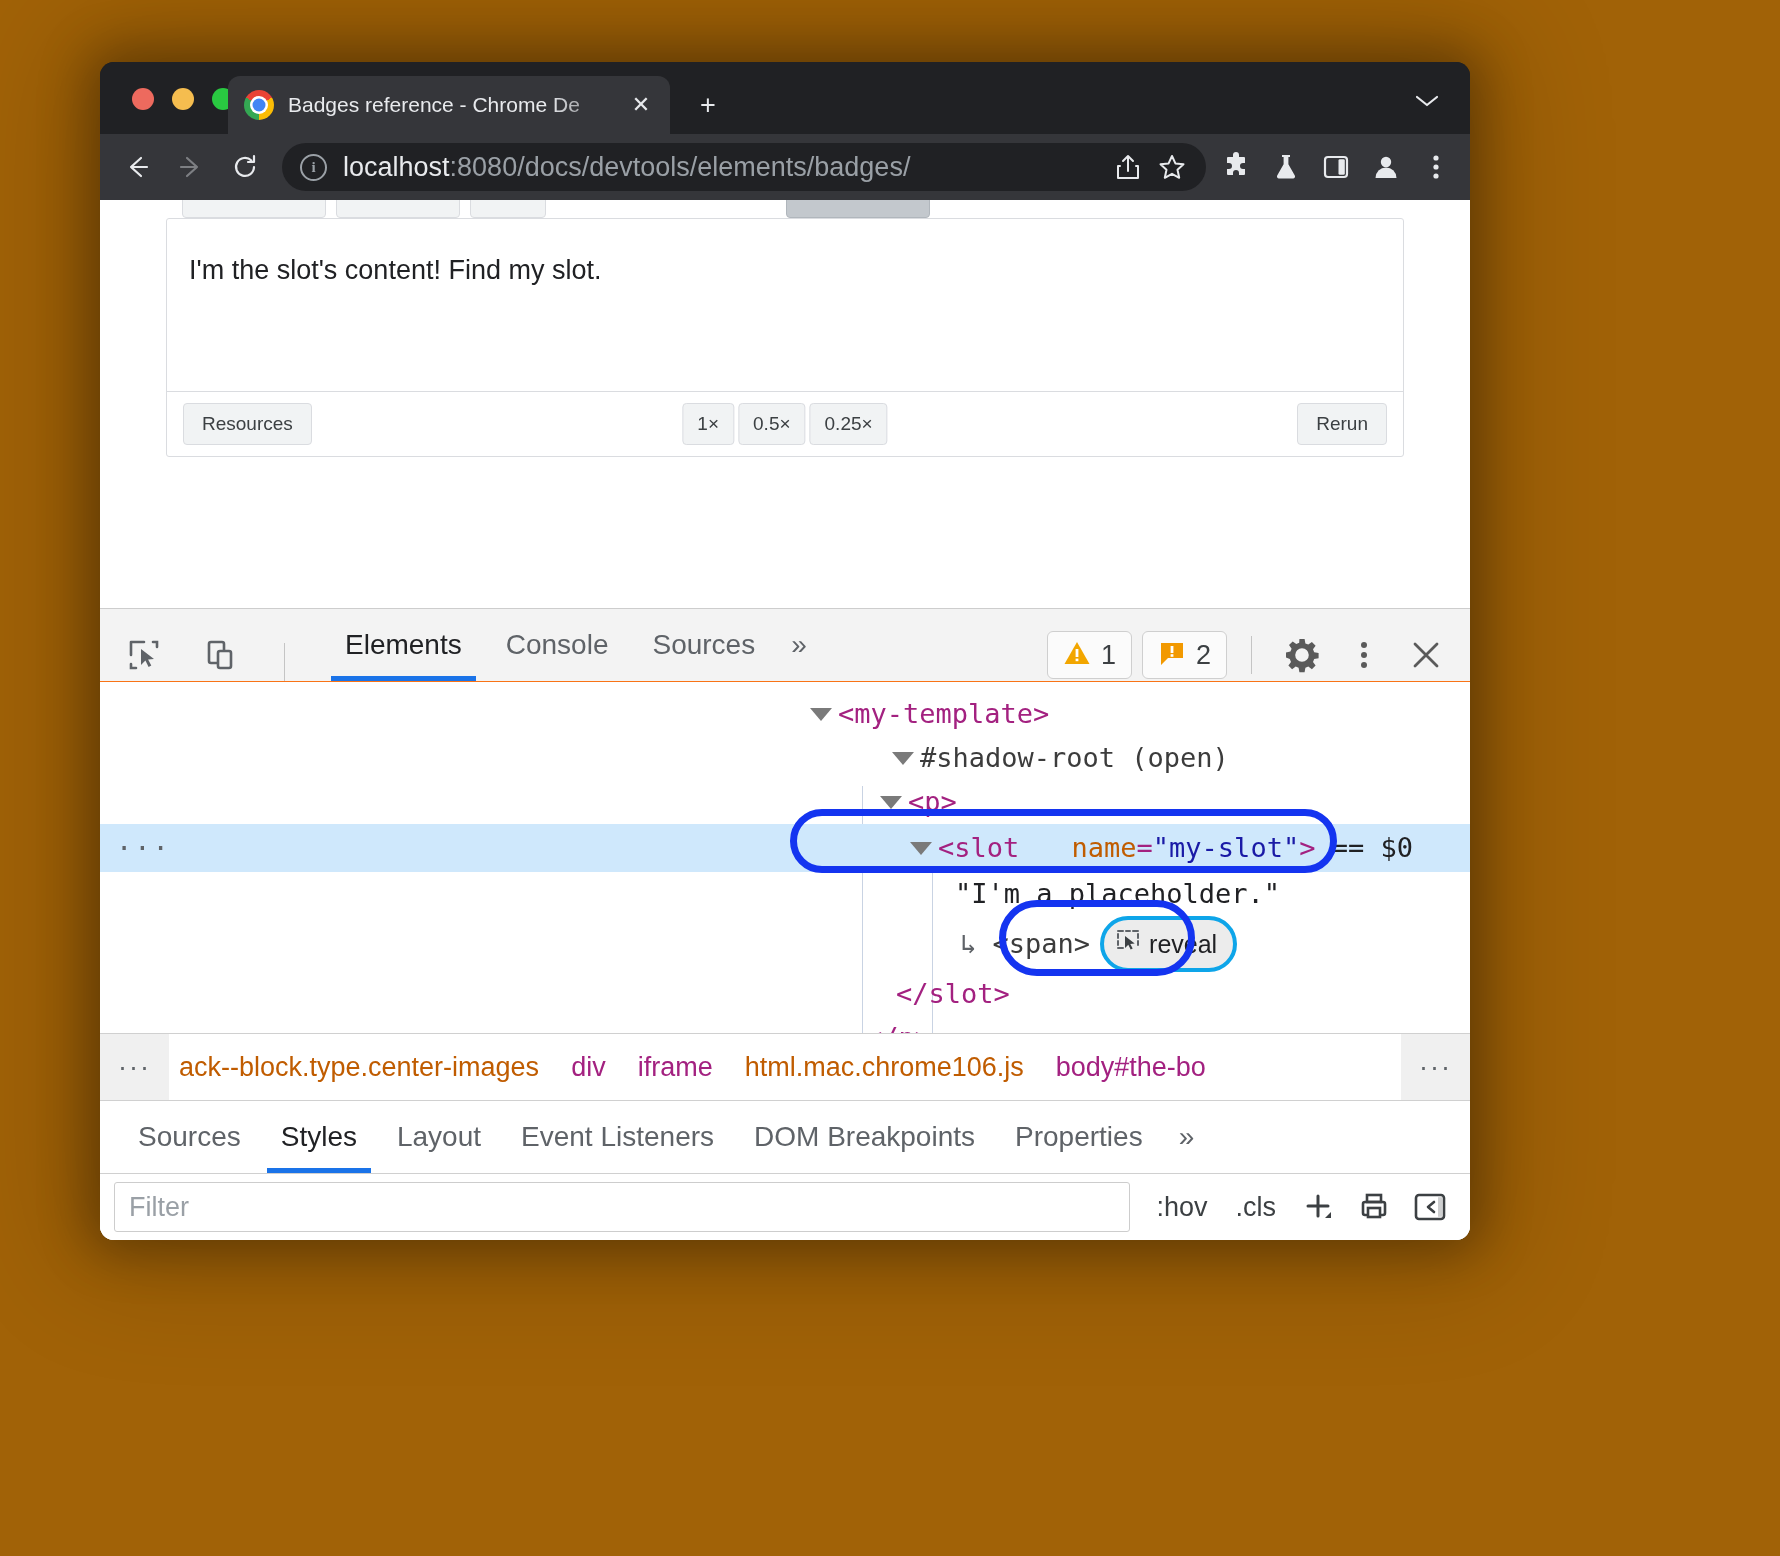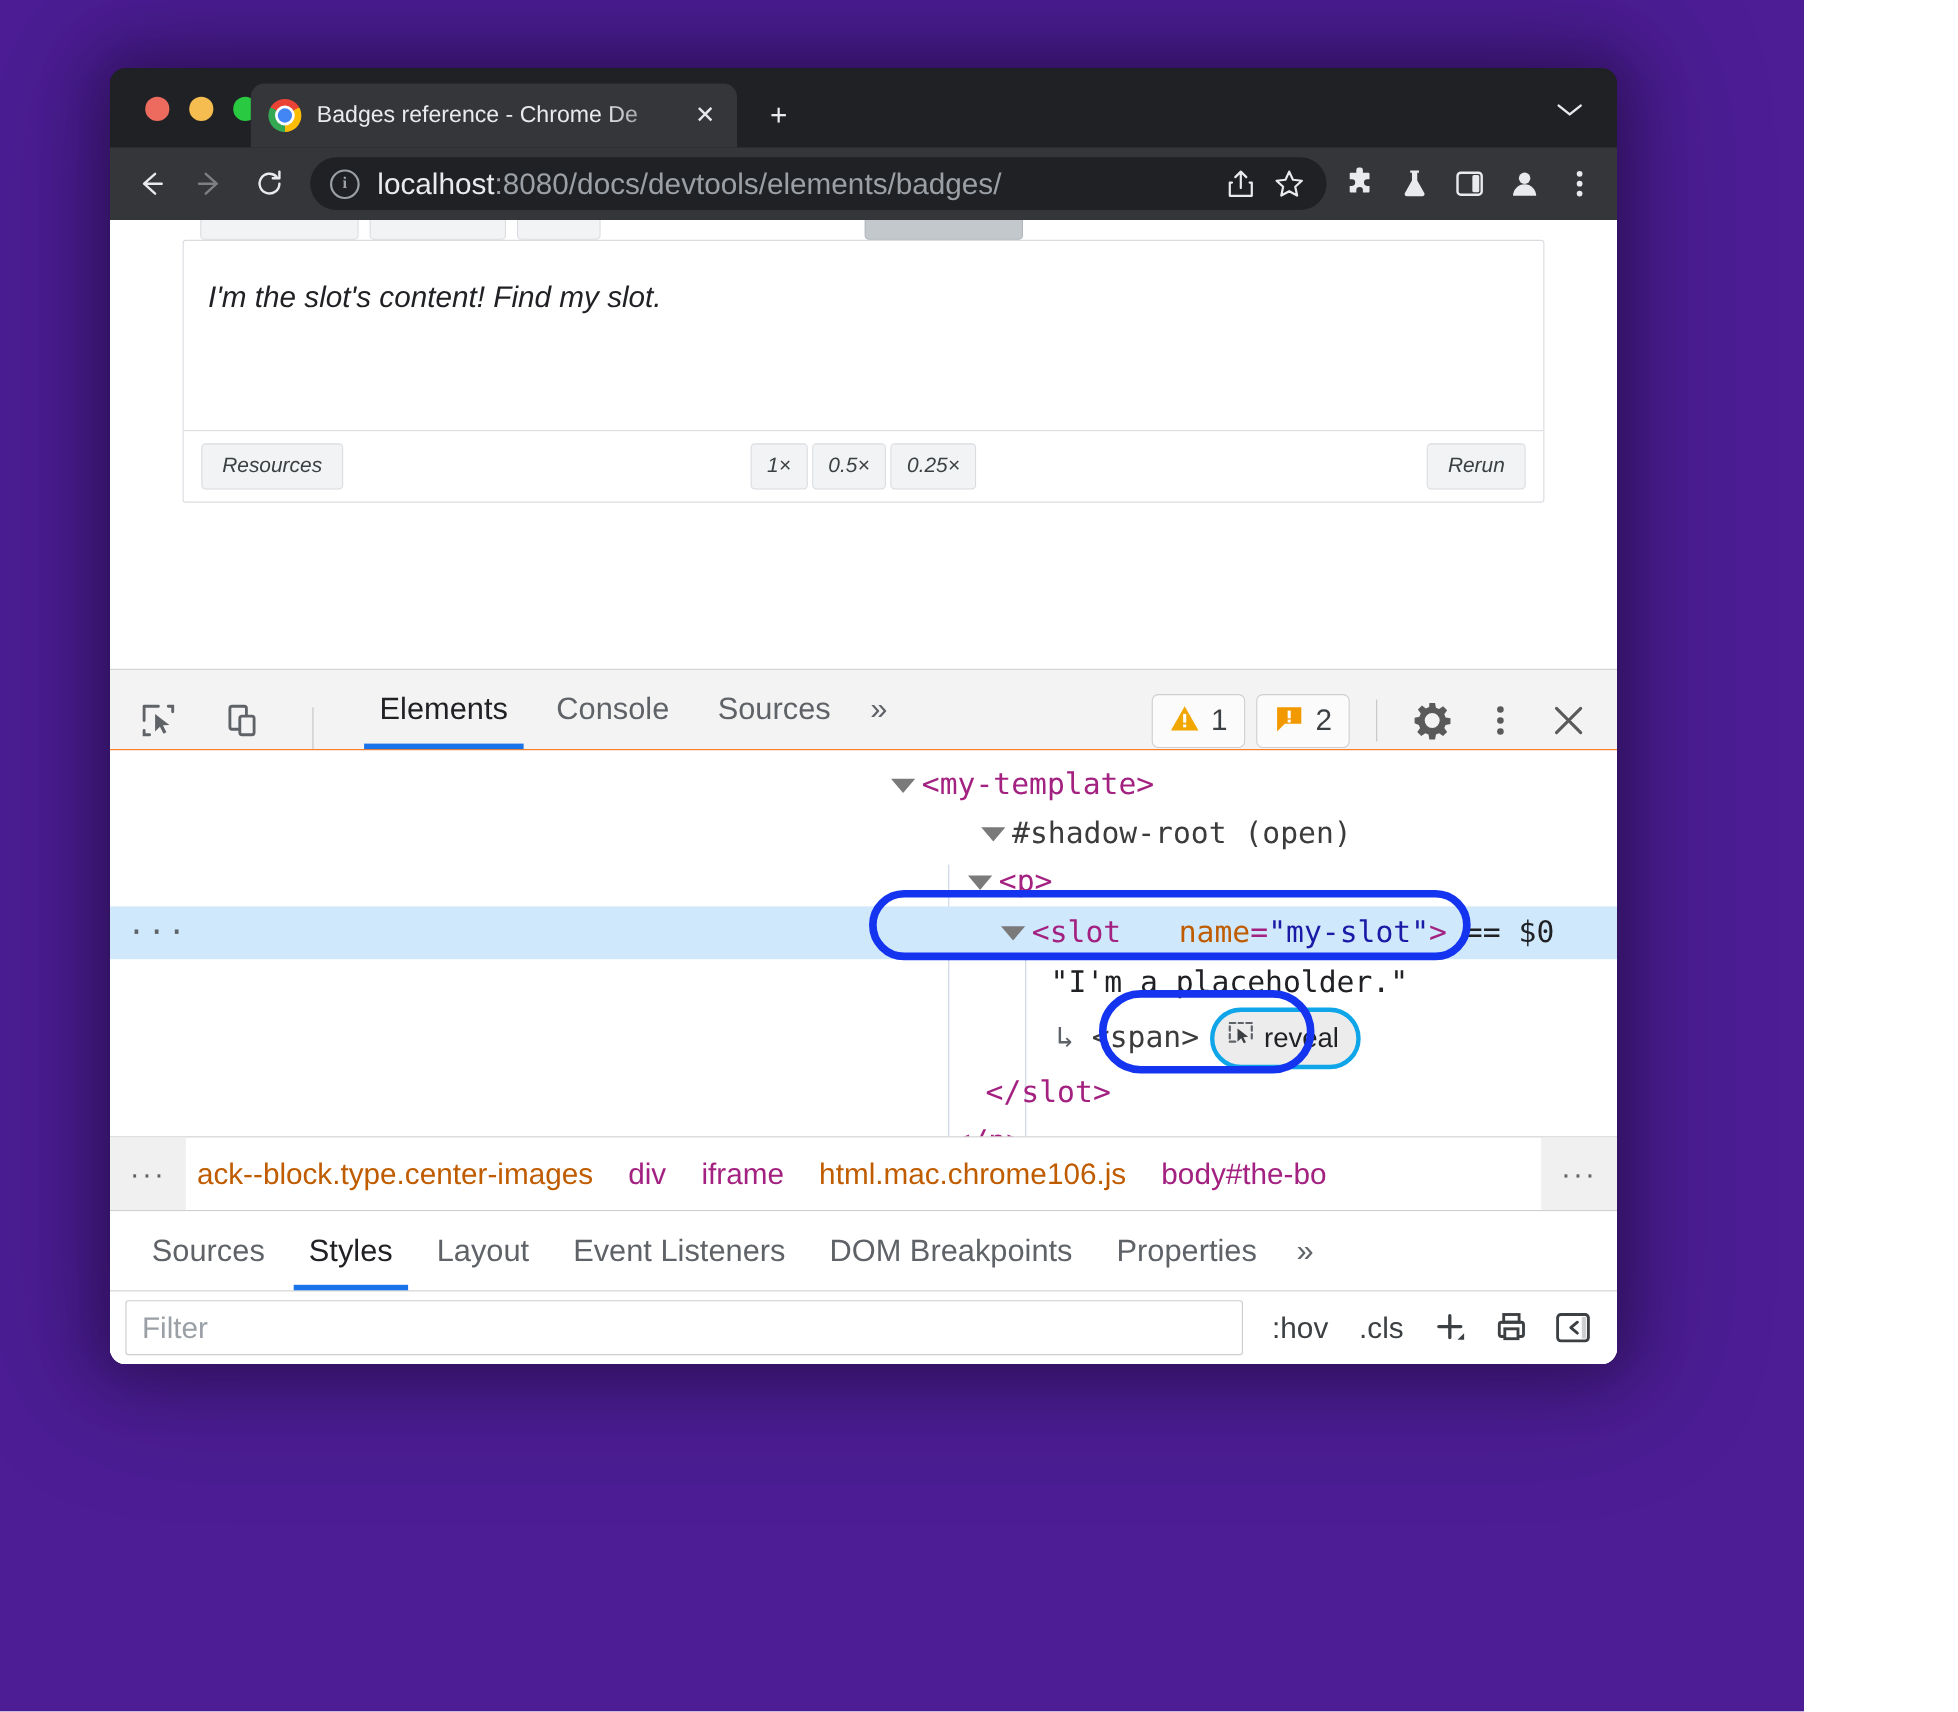--- a/index.html
+++ b/index.html
@@ -4,22 +4,22 @@
 <style>
   html, body {
     margin: 0; padding: 0;
     background: #ffffff;
     width: 1780px; height: 1556px;
     overflow: hidden;
     font-family: "Liberation Sans", sans-serif;
   }
   .page {
     position: relative;
-    width: 1640px; height: 1556px;
-    background: #4c1d95;
+    width: 1780px; height: 1556px;
+    background: #a16207;
   }
 
   
   .window {
     position: absolute;
     left: 100px; top: 62px;
     width: 1370px; height: 1178px;
     background: #202124;
     border-radius: 14px;
     box-shadow: 0 0 50px 12px rgba(0,0,0,0.30), 0 0 120px 30px rgba(0,0,0,0.18);
@@ -136,21 +136,21 @@
 
   
   .viewport {
     position: relative;
     background: #ffffff;
     height: 1040px;
     overflow: hidden;
   }
 
   
-  .demo-wrap { position: relative; padding: 0 66px; font-style: italic; }
+  .demo-wrap { position: relative; padding: 0 66px; }
   .demo-partial {
     position: absolute; left: 66px; top: -32px; right: 66px; height: 36px;
   }
   .chip {
     position: absolute; height: 30px; background: #f1f3f4;
     border: 1px solid #dadce0; border-radius: 4px;
   }
   .demo-box {
     margin-top: 18px;
     border: 1px solid #dadce0;

